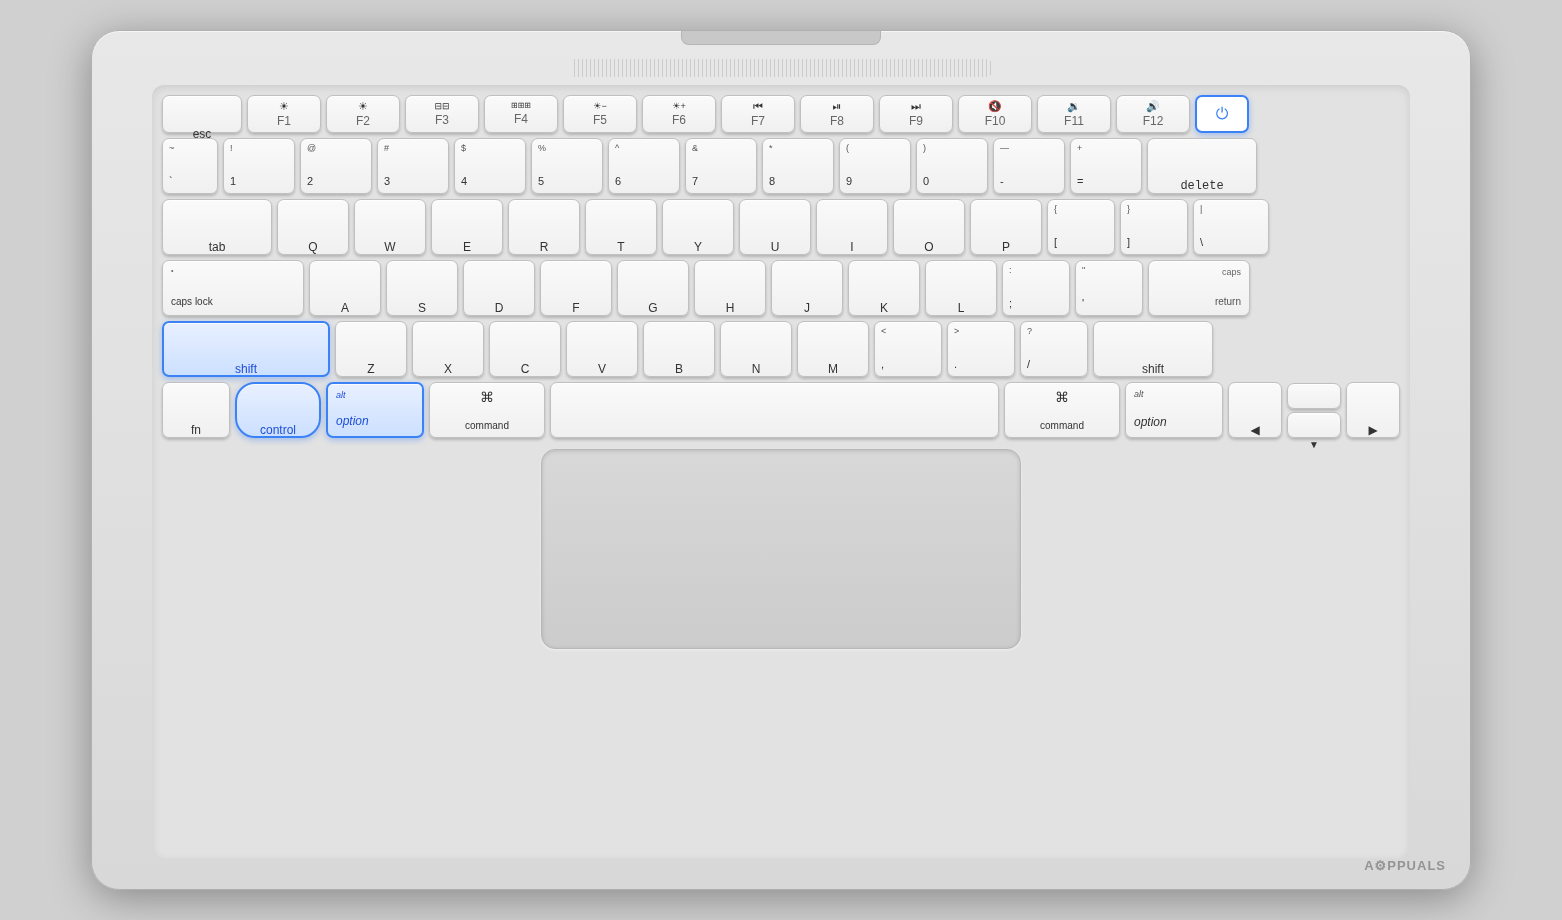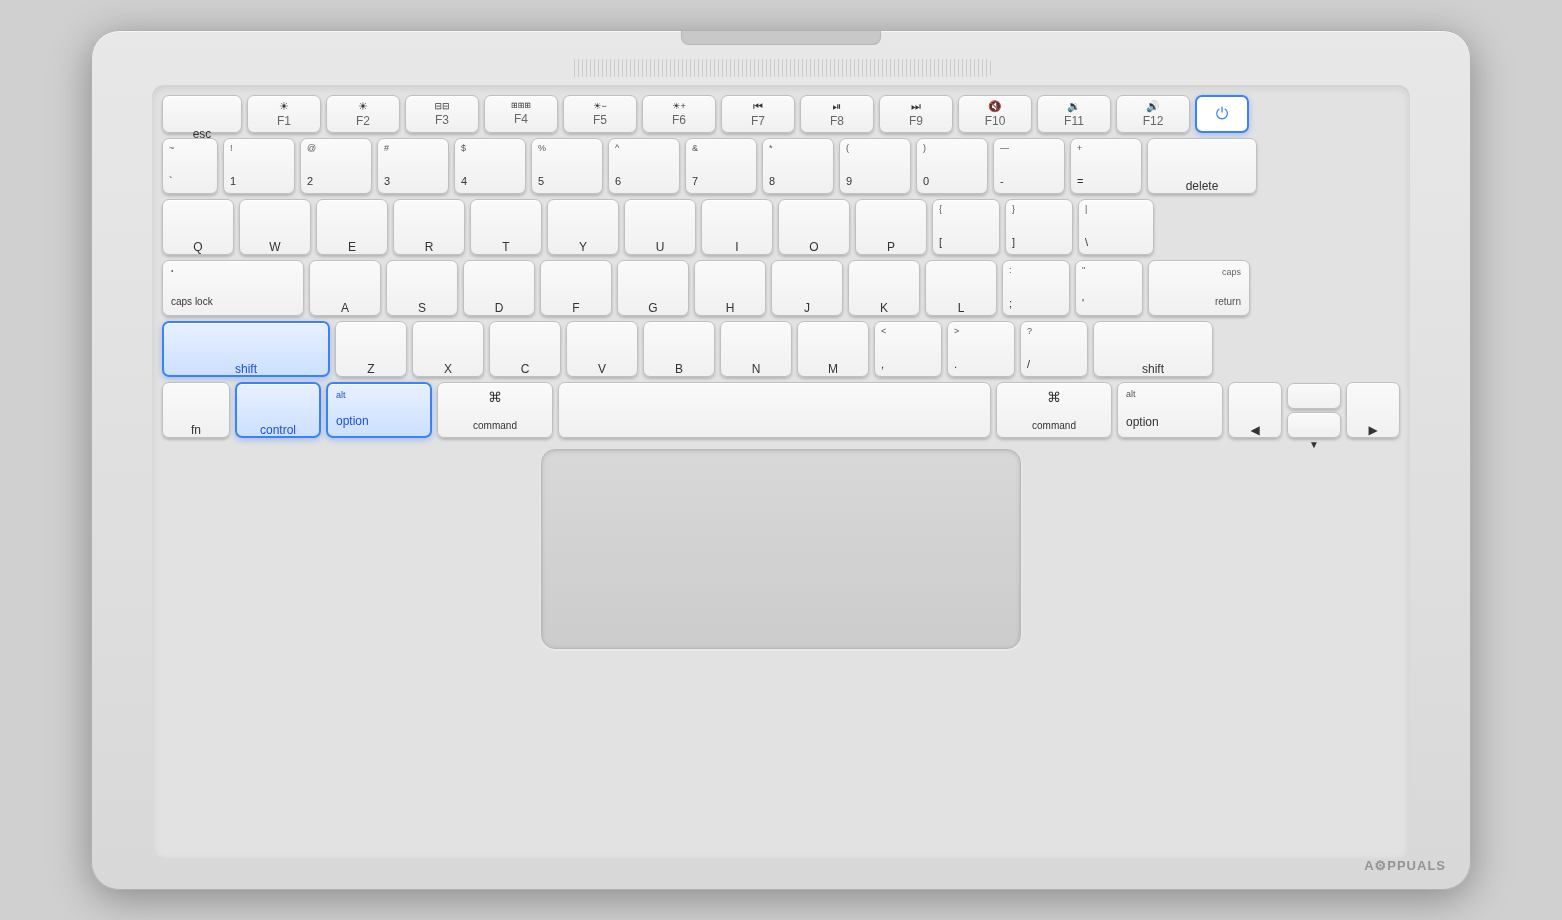--- a/index.html
+++ b/index.html
@@ -162,26 +162,26 @@
       text-align: right;
     }
 
     
     .key-esc { width: 80px; }
     .key-tab { width: 110px; }
     .key-capslock { width: 142px; }
     .key-shift-left { width: 168px; }
     .key-shift-right { width: 120px; }
     .key-fn { width: 68px; }
-    .key-control { width: 86px; }
-    .key-option-left { width: 106px; }
+    .key-control { width: 86px; border-radius: 20px; }
+    .key-option-left { width: 98px; font-style: italic; }
     .key-command-left { width: 116px; }
     .key-space { flex: 1; }
     .key-command-right { width: 116px; }
-    .key-delete { width: 110px; }
+    .key-delete { width: 110px; font-family: Liberation Mono, monospace; }
 
     
     .trackpad-area {
       display: flex;
       justify-content: center;
       margin-top: 6px;
     }
 
     .trackpad {
       width: 480px;
@@ -339,20 +339,23 @@
       <div class="key" style="min-width:72px;">
         <span class="top-label">+</span>
         <span class="bottom-label">=</span>
       </div>
       <div class="key key-delete" style="min-width:102px;">
         <span class="center-label">delete</span>
       </div>
     </div>
 
     <div class="key-row">
+      <div class="key key-tab">
+        <span class="center-label">tab</span>
+      </div>
       <div class="key" style="min-width:72px;">
           <span class="center-label">Q</span>
         </div>
       <div class="key" style="min-width:72px;">
           <span class="center-label">W</span>
         </div>
       <div class="key" style="min-width:72px;">
           <span class="center-label">E</span>
         </div>
       <div class="key" style="min-width:72px;">

